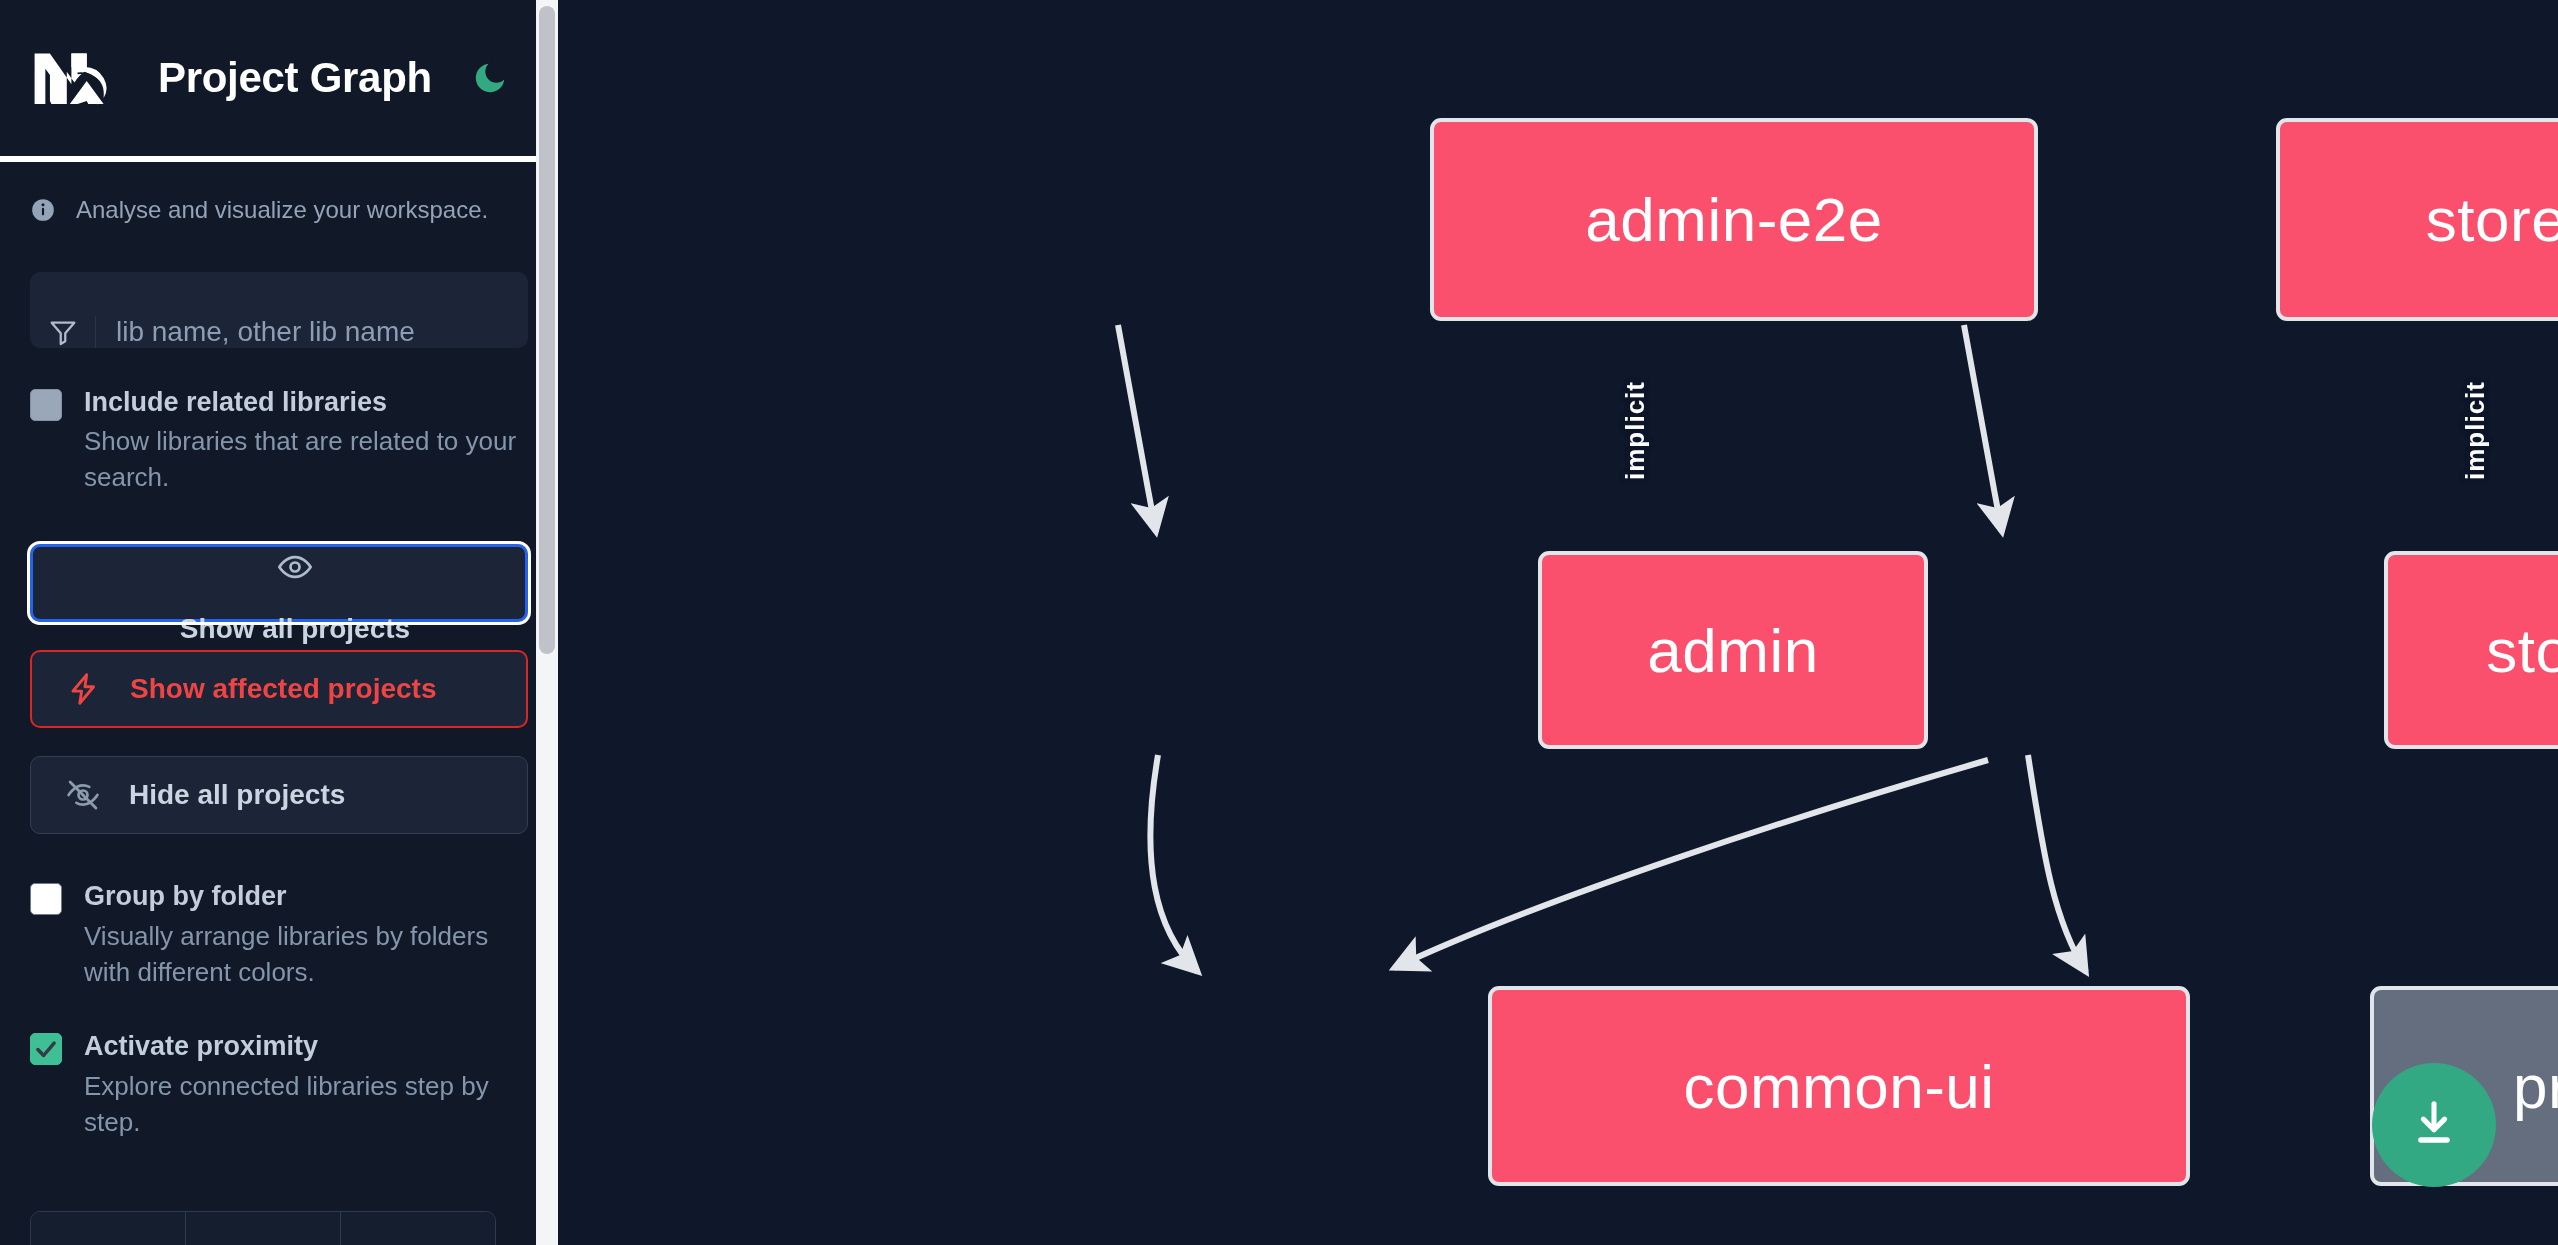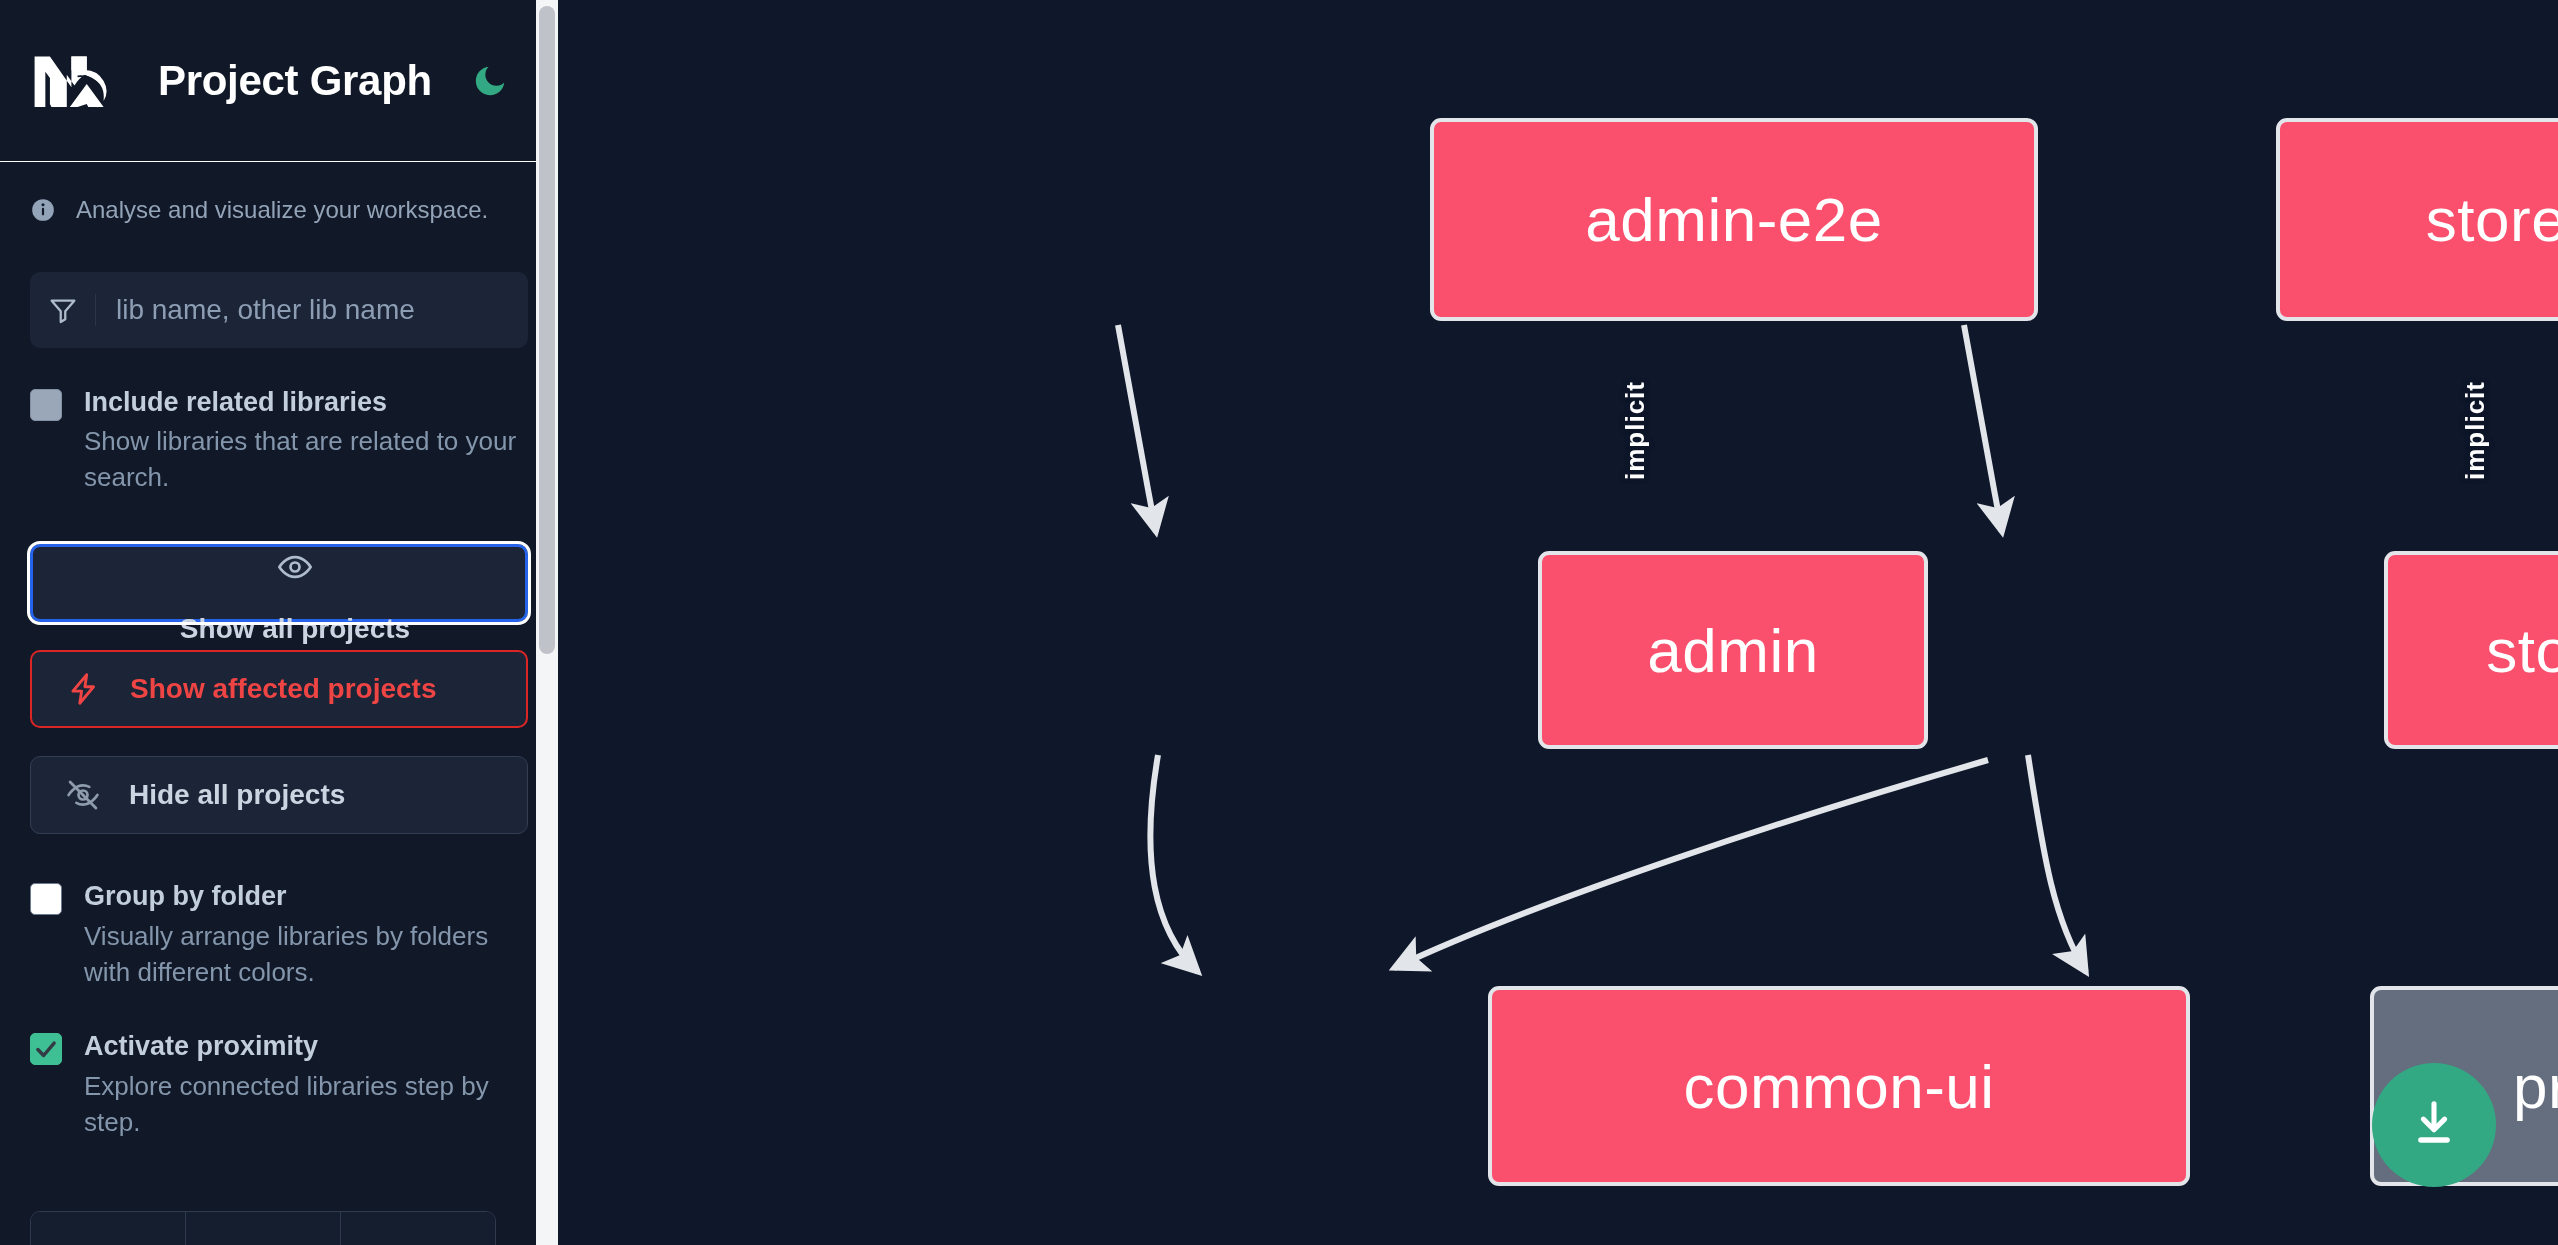--- a/index.html
+++ b/index.html
@@ -16,21 +16,21 @@
     position: relative;
     width: 558px; height: 1245px;
     background: #111827;
     flex: 0 0 558px;
     overflow: hidden;
   }
   .sb-header {
     height: 162px;
     display: flex; align-items: center;
     padding-left: 30px;
-    border-bottom: 1px solid #ffffff;
+    border-bottom: 6px solid #ffffff;
   }
   .nx-logo { width: 92px; height: 62px; flex: 0 0 92px; }
   .app-title {
     margin-left: 36px;
     font-size: 42px; font-weight: 700; color: #FFFFFF;
     letter-spacing: -0.3px; white-space: nowrap;
   }
   .theme-toggle {
     margin-left: 38px; width: 40px; height: 40px;
     display: flex; align-items: center; justify-content: center;
@@ -41,21 +41,21 @@
     display: flex; align-items: center;
     padding: 34px 30px 0 30px;
     gap: 20px;
   }
   .info-icon { flex: 0 0 26px; width: 26px; height: 26px; }
   .tagline-text { font-size: 24px; color: #93A3B8; white-space: nowrap; }
 
   .filter-row {
     margin: 48px 30px 0 30px;
     height: 76px;
-    display: flex; align-items: center;
+    display: flex; align-items: flex-end;
     background: #1B2537;
     border-radius: 10px;
     overflow: hidden;
   }
   .filter-icon-box {
     width: 66px;
     display: flex; align-items: center; justify-content: center;
     border-right: 1px solid #2A3549;
   }
   .filter-input {

